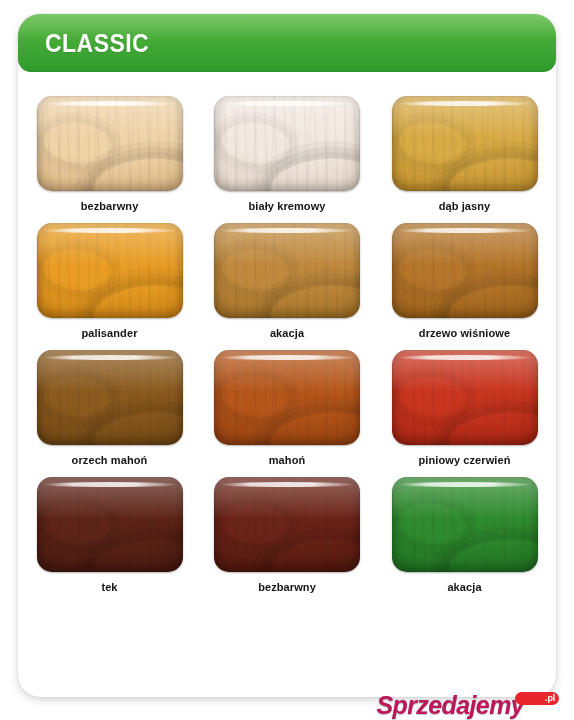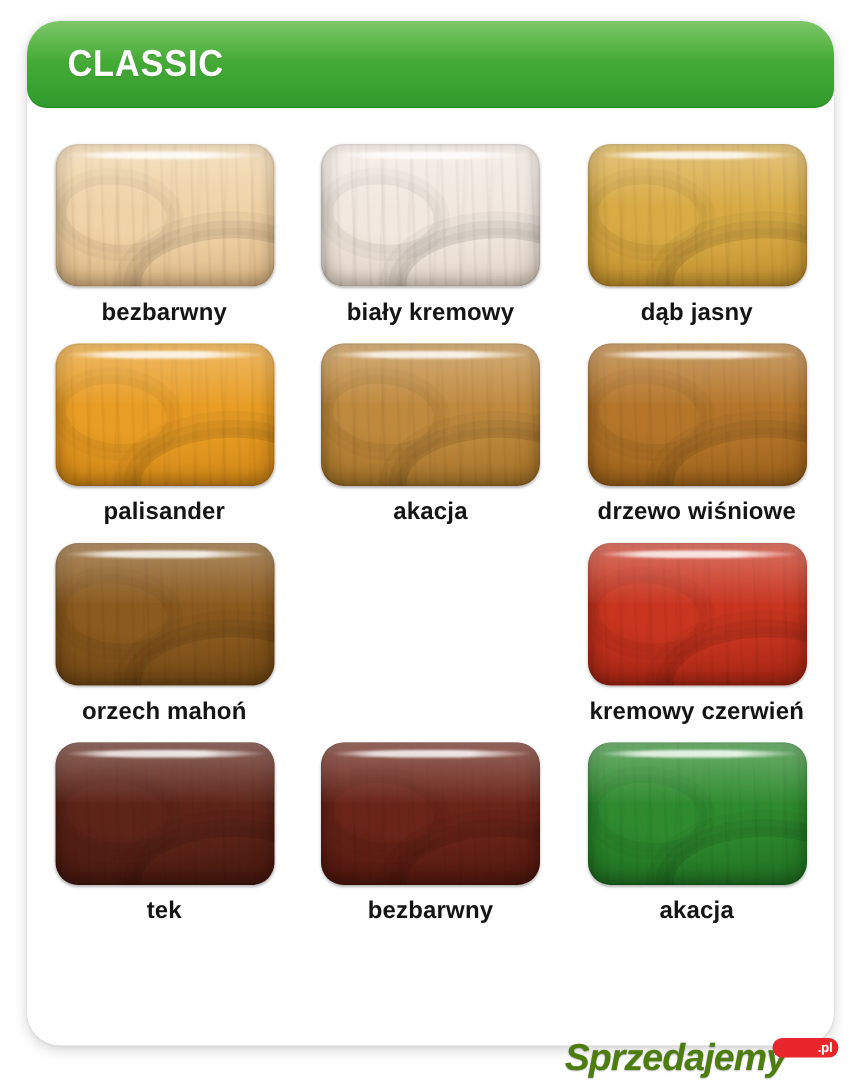--- a/index.html
+++ b/index.html
@@ -165,21 +165,21 @@
     border-radius: 15px;
     box-shadow:
       inset 0 -6px 10px rgba(0,0,0,0.16),
       inset 6px 0 10px rgba(0,0,0,0.10),
       inset -6px 0 10px rgba(0,0,0,0.10);
     pointer-events: none;
   }
 
   .label {
     margin-top: 9px;
-    font-size: 16px;
+    font-size: 11px;
     font-weight: bold;
     color: #141414;
     text-align: center;
     white-space: nowrap;
     letter-spacing: 0.1px;
   }
 
   
   .watermark {
     position: absolute;
@@ -302,29 +302,40 @@
           <div class="grain"></div>
           <div class="knot2"></div>
           <div class="knot"></div>
           <div class="edge"></div>
           <div class="gloss"></div>
           <div class="highlight"></div>
         </div>
         <div class="label">orzech mahoń</div>
       </div>
       <div class="cell">
+        <div class="swatch" style="background: radial-gradient(120% 90% at 50% 18%, rgb(181, 86, 26) 0%, rgb(181, 86, 26) 52%, rgb(147, 64, 15) 100%);">
+          <div class="grain"></div>
+          <div class="knot2"></div>
+          <div class="knot"></div>
+          <div class="edge"></div>
+          <div class="gloss"></div>
+          <div class="highlight"></div>
+        </div>
+        <div class="label">mahoń</div>
+      </div>
+      <div class="cell">
         <div class="swatch" style="background: radial-gradient(120% 90% at 50% 18%, rgb(201, 53, 31) 0%, rgb(201, 53, 31) 52%, rgb(163, 36, 19) 100%);">
           <div class="grain"></div>
           <div class="knot2"></div>
           <div class="knot"></div>
           <div class="edge"></div>
           <div class="gloss"></div>
           <div class="highlight"></div>
         </div>
-        <div class="label">kremowy czerwień</div>
+        <div class="label">piniowy czerwień</div>
       </div>
     </div>
 
     <div class="row">
       <div class="cell">
         <div class="swatch" style="background: radial-gradient(120% 90% at 50% 18%, rgb(94, 36, 24) 0%, rgb(94, 36, 24) 52%, rgb(68, 23, 14) 100%);">
           <div class="grain"></div>
           <div class="knot2"></div>
           <div class="knot"></div>
           <div class="edge"></div>
@@ -354,15 +365,15 @@
           <div class="highlight"></div>
         </div>
         <div class="label">akacja</div>
       </div>
     </div>
 
   </div>
 </div>
 
 <div class="watermark">
-  <span class="wm-text" style="color: #4d7c0f;">Sprzedajemy</span>
+  <span class="wm-text" style="color: #be185d;">Sprzedajemy</span>
   <span class="wm-badge" style="background: rgb(232, 38, 43); padding-left: 30px;">.pl</span>
 </div>
 
 </body></html>

